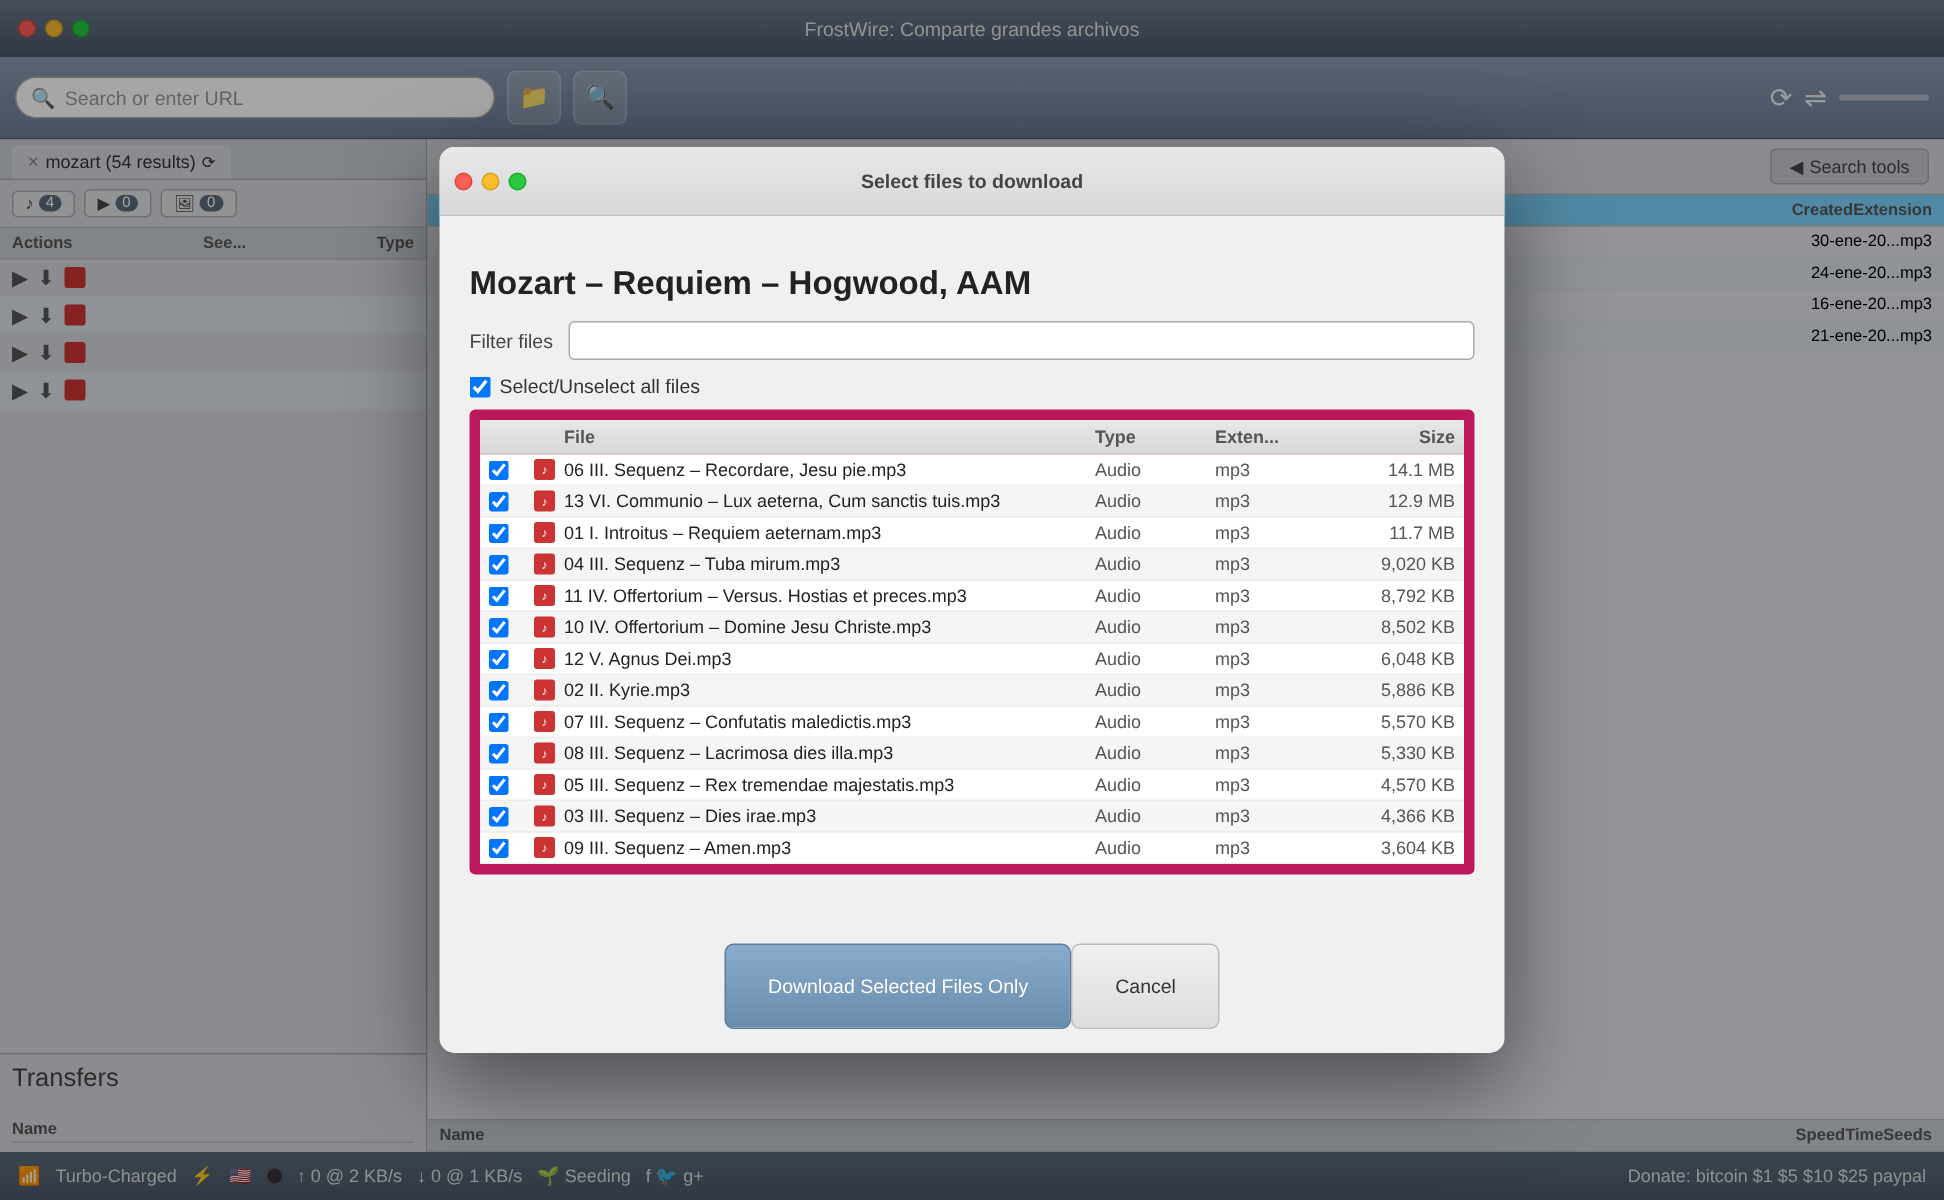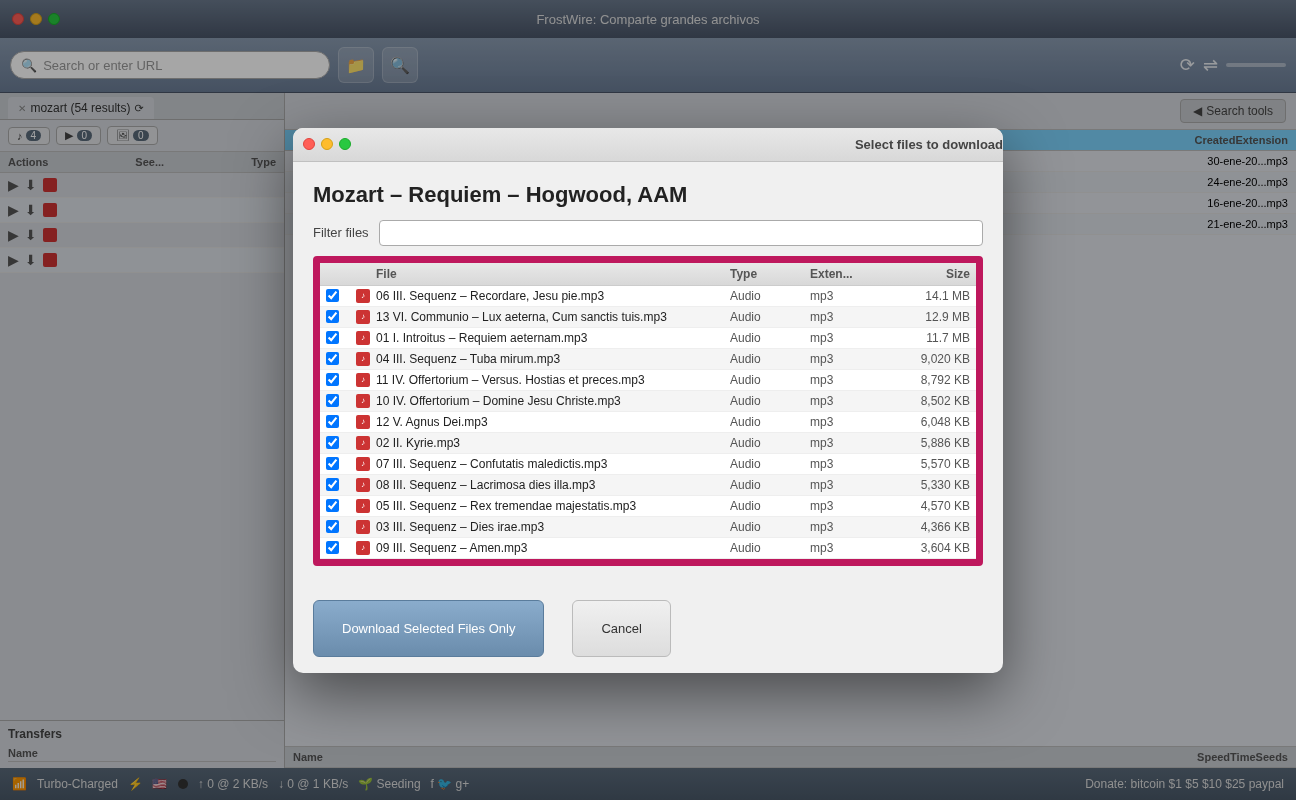--- a/index.html
+++ b/index.html
@@ -191,24 +191,24 @@
       border-radius: 2px;
     }
 
     
     .transfers-panel {
       background: #d4d8de;
       border-top: 1px solid #aaa;
       padding: 6px 8px;
     }
     .transfers-title {
-      font-size: 12px;
-      font-weight: 700;
+      font-size: 17px;
+      font-weight: 400;
       color: #444;
-      margin-bottom: 4px;
+      margin-bottom: 16px;
     }
     .transfers-header {
       display: grid;
       grid-template-columns: 1fr auto auto auto;
       font-size: 11px;
       font-weight: 600;
       color: #555;
       padding: 2px 0;
       border-bottom: 1px solid #bbb;
     }
@@ -301,40 +301,40 @@
     
     .modal {
       background: #f0f0f0;
       border-radius: 10px;
       width: 710px;
       box-shadow: 0 20px 60px rgba(0,0,0,0.5);
       overflow: hidden;
     }
     .modal-title-bar {
       background: linear-gradient(to bottom, #e8e8e8, #d8d8d8);
-      height: 34px;
-      display: flex;
-      align-items: center;
-      justify-content: flex-end;
+      height: 46px;
+      display: flex;
+      align-items: center;
+      justify-content: center;
       border-bottom: 1px solid #c0c0c0;
       position: relative;
     }
     .modal-title-text {
       font-size: 13px;
       font-weight: 600;
       color: #444;
     }
     .modal-traffic-lights {
       position: absolute;
       left: 10px;
       display: flex;
       gap: 6px;
     }
     .modal-body {
-      padding: 20px 20px;
+      padding: 32px 20px;
     }
     .modal-heading {
       font-size: 22px;
       font-weight: bold;
       color: #222;
       margin-bottom: 12px;
     }
     .filter-row-modal {
       display: flex;
       align-items: center;
@@ -412,21 +412,22 @@
       font-size: 8px; color: white; font-weight: bold;
     }
     .file-name { overflow: hidden; text-overflow: ellipsis; white-space: nowrap; }
     .file-type { color: #555; }
     .file-ext { color: #555; }
     .file-size { color: #555; text-align: right; }
 
     
     .modal-buttons {
       display: flex;
-      gap: 28px;
+      justify-content: center;
+      gap: 0;
       padding: 0 20px 16px;
     }
     .btn-download {
       background: linear-gradient(to bottom, #8aaccc, #6a8cac);
       border: 1px solid #5a7c9c;
       border-radius: 6px;
       padding: 8px 28px;
       font-size: 13px;
       color: #fff;
       cursor: pointer;
@@ -607,20 +608,24 @@
     </div>
 
     <div class="modal-body">
       <div class="modal-heading">Mozart – Requiem – Hogwood, AAM</div>
 
       <div class="filter-row-modal">
         <label class="filter-label">Filter files</label>
         <input type="text" class="filter-input" value="" style="">
       </div>
 
+      <div class="select-all-row">
+        <input type="checkbox" checked="" class="file-check" style="">
+        <span class="select-all-label">Select/Unselect all files</span>
+      </div>
 
       <div class="file-table">
         <div class="file-table-header">
           <span></span>
           <span></span>
           <span>File</span>
           <span>Type</span>
           <span>Exten...</span>
           <span style="text-align:right">Size</span>
         </div>

